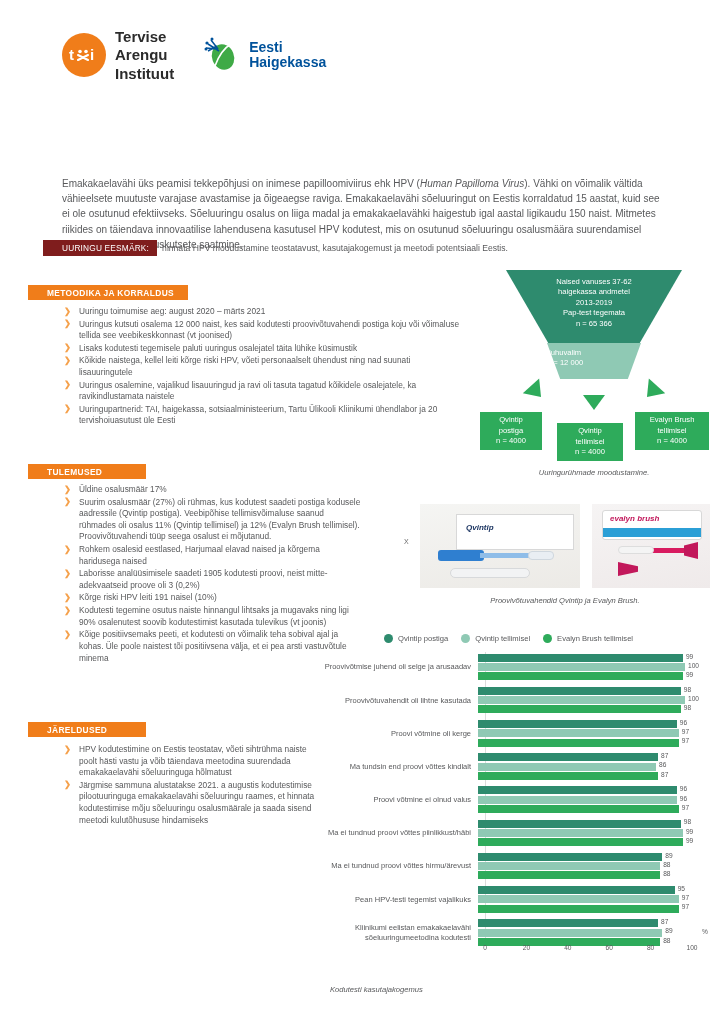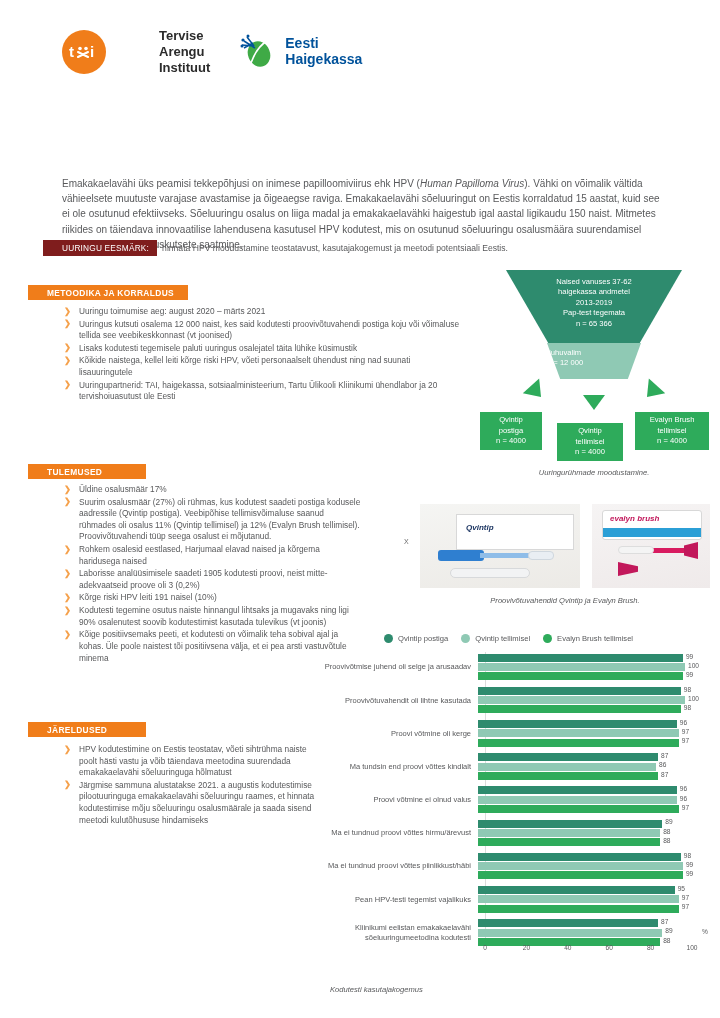--- a/index.html
+++ b/index.html
@@ -13,21 +13,21 @@
   .page { position: relative; width: 720px; height: 1018px; background:#fff; }
 
   
   .logobar { position:absolute; left:62px; top:28px; display:flex; align-items:center; gap:28px; }
   .tai-logo { display:flex; align-items:center; gap:9px; }
   .tai-circle {
     width:44px; height:44px; border-radius:50%;
     background:#f07d1a; display:flex; align-items:center; justify-content:center;
     color:#fff; font-weight:bold; font-size:19px; letter-spacing:-1px;
   }
-  .tai-text { font-size:13px; font-weight:bold; color:#2b2b2b; line-height:1.22;margin-left:44px; }
+  .tai-text { font-size:15px; font-weight:bold; color:#2b2b2b; line-height:1.22; }
   .ehk-logo { display:flex; align-items:center; gap:7px; }
   .ehk-mark { width:40px; height:40px; position:relative; }
   .ehk-text { font-size:14px; font-weight:bold; color:#00529b; line-height:1.12; }
 
   
   .title-banner {
     position:absolute; left:28px; top:108px; width:664px; height:60px;
     background:#f07d1a; display:flex; align-items:center;
   }
   .title-banner h1 {
@@ -199,20 +199,21 @@
     <div class="aim-tag">UURINGU EESMÄRK:</div>
     <div class="aim-text">hinnata HPV moodustamine teostatavust, kasutajakogemust ja meetodi potentsiaali Eestis.</div>
   </div>
 
   <div class="sec-head" id="sec-metodika">METOODIKA JA KORRALDUS</div>
   <ul class="bullets" id="list-metodika">
     <li>Uuringu toimumise aeg: august 2020 – märts 2021</li>
     <li>Uuringus kutsuti osalema 12 000 naist, kes said kodutesti proovivõtuvahendi postiga koju või võimaluse tellida see veebikeskkonnast (vt joonised)</li>
     <li>Lisaks kodutesti tegemisele paluti uuringus osalejatel täita lühike küsimustik</li>
     <li>Kõikide naistega, kellel leiti kõrge riski HPV, võeti personaalselt ühendust ning nad suunati lisauuringutele</li>
+    <li>Uuringus osalemine, vajalikud lisauuringud ja ravi oli tasuta tagatud kõikidele osalejatele, ka ravikindlustamata naistele</li>
     <li>Uuringupartnerid: TAI, haigekassa, sotsiaalministeerium, Tartu Ülikooli Kliinikumi ühendlabor ja 20 tervishoiuasutust üle Eesti</li>
   </ul>
 
   <div class="funnel-wrap">
     <div class="funnel-top">
       <div>Naised vanuses 37-62</div>
       <div>haigekassa andmetel</div>
       <div>2013-2019</div>
       <div>Pap-test tegemata</div>
       <div>n = 65 366</div>
@@ -380,50 +381,50 @@
                 <div class="bar" style="width: 198.72px; background: rgb(143, 201, 180);"></div>
                 <span class="bval" style="left: 201.72px;">96</span>
               </div>
               <div class="bar-line">
                 <div class="bar" style="width: 200.79px; background: rgb(46, 171, 91);"></div>
                 <span class="bval" style="left: 203.79px;">97</span>
               </div>
             </div>
           </div>
           <div class="crow">
+            <div class="clabel">Ma ei tundnud proovi võttes piinlikkust/häbi</div>
+            <div class="bars">
+              <div class="bar-line">
+                <div class="bar" style="width: 202.86px; background: rgb(46, 139, 110);"></div>
+                <span class="bval" style="left: 205.86px;">98</span>
+              </div>
+              <div class="bar-line">
+                <div class="bar" style="width: 204.93px; background: rgb(143, 201, 180);"></div>
+                <span class="bval" style="left: 207.93px;">99</span>
+              </div>
+              <div class="bar-line">
+                <div class="bar" style="width: 204.93px; background: rgb(46, 171, 91);"></div>
+                <span class="bval" style="left: 207.93px;">99</span>
+              </div>
+            </div>
+          </div>
+          <div class="crow">
             <div class="clabel">Ma ei tundnud proovi võttes hirmu/ärevust</div>
             <div class="bars">
               <div class="bar-line">
                 <div class="bar" style="width: 184.23px; background: rgb(46, 139, 110);"></div>
                 <span class="bval" style="left: 187.23px;">89</span>
               </div>
               <div class="bar-line">
                 <div class="bar" style="width: 182.16px; background: rgb(143, 201, 180);"></div>
                 <span class="bval" style="left: 185.16px;">88</span>
               </div>
               <div class="bar-line">
                 <div class="bar" style="width: 182.16px; background: rgb(46, 171, 91);"></div>
                 <span class="bval" style="left: 185.16px;">88</span>
-              </div>
-            </div>
-          </div>
-          <div class="crow">
-            <div class="clabel">Ma ei tundnud proovi võttes piinlikkust/häbi</div>
-            <div class="bars">
-              <div class="bar-line">
-                <div class="bar" style="width: 202.86px; background: rgb(46, 139, 110);"></div>
-                <span class="bval" style="left: 205.86px;">98</span>
-              </div>
-              <div class="bar-line">
-                <div class="bar" style="width: 204.93px; background: rgb(143, 201, 180);"></div>
-                <span class="bval" style="left: 207.93px;">99</span>
-              </div>
-              <div class="bar-line">
-                <div class="bar" style="width: 204.93px; background: rgb(46, 171, 91);"></div>
-                <span class="bval" style="left: 207.93px;">99</span>
               </div>
             </div>
           </div>
           <div class="crow">
             <div class="clabel">Pean HPV-testi tegemist vajalikuks</div>
             <div class="bars">
               <div class="bar-line">
                 <div class="bar" style="width: 196.65px; background: rgb(46, 139, 110);"></div>
                 <span class="bval" style="left: 199.65px;">95</span>
               </div>

